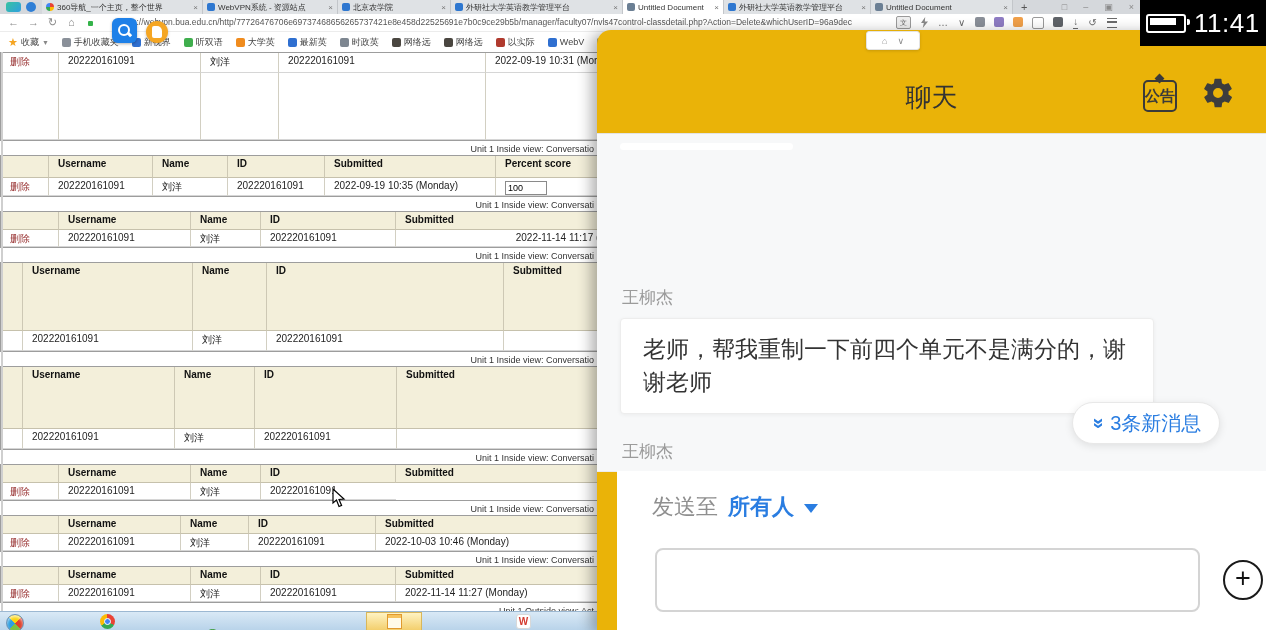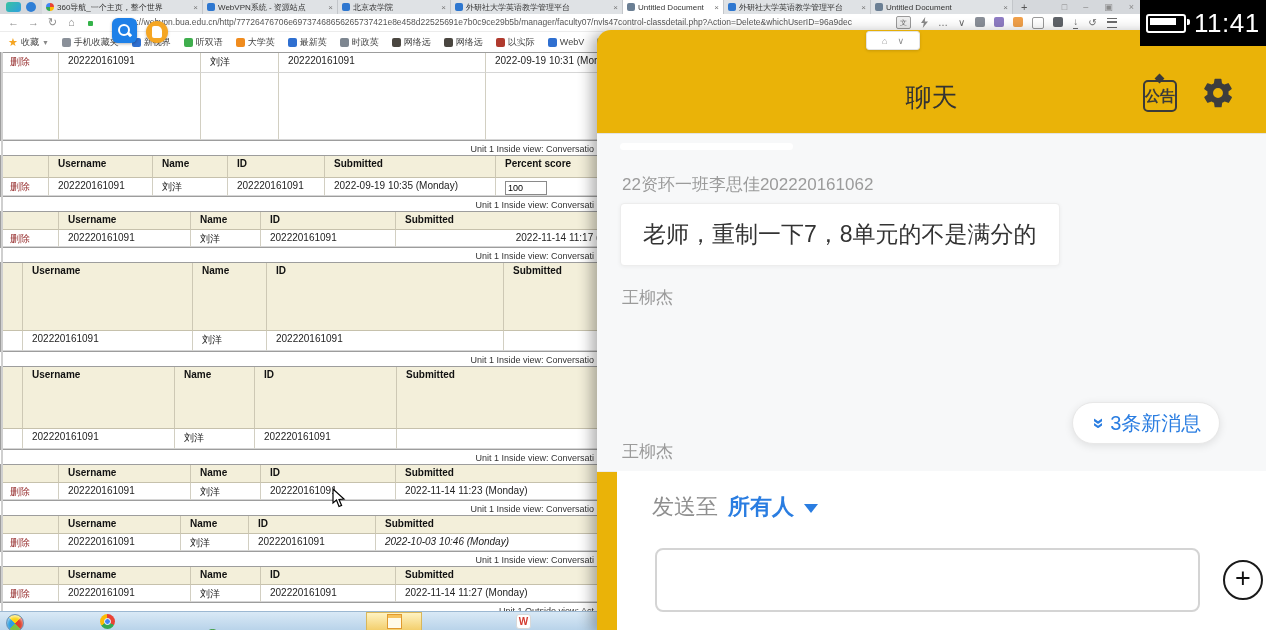--- a/index.html
+++ b/index.html
@@ -314,34 +314,33 @@
         <div class="tbl" style="grid-template-columns: 58px 132px 70px 135px 1fr;">
           <div class="cell th" style="height: 18px;"></div>
           <div class="cell th" style="height: 18px;">Username</div>
           <div class="cell th" style="height: 18px;">Name</div>
           <div class="cell th" style="height: 18px;">ID</div>
           <div class="cell th" style="height: 18px;">Submitted</div>
           <div class="cell del" style="height: 17px;">删除</div>
           <div class="cell" style="height: 17px;">202220161091</div>
           <div class="cell" style="height: 17px;">刘洋</div>
           <div class="cell" style="height: 17px;">202220161091</div>
-          <div class="cell" style="height: 17px;">2022-11-14 11:23 (Monday)</div>
         </div>
         <div class="unitlabel">Unit 1 Inside view: Conversatio</div>
         <div class="tbl" style="grid-template-columns: 58px 122px 68px 127px 1fr;">
           <div class="cell th" style="height: 18px;"></div>
           <div class="cell th" style="height: 18px;">Username</div>
           <div class="cell th" style="height: 18px;">Name</div>
           <div class="cell th" style="height: 18px;">ID</div>
           <div class="cell th" style="height: 18px;">Submitted</div>
           <div class="cell del" style="height: 17px;">删除</div>
           <div class="cell" style="height: 17px;">202220161091</div>
           <div class="cell" style="height: 17px;">刘洋</div>
           <div class="cell" style="height: 17px;">202220161091</div>
-          <div class="cell" style="height: 17px; font-style: italic;">2022-10-03 10:46 (Monday)</div>
+          <div class="cell" style="height: 17px;">2022-10-03 10:46 (Monday)</div>
         </div>
         <div class="unitlabel">Unit 1 Inside view: Conversati</div>
         <div class="tbl" style="grid-template-columns: 58px 132px 70px 135px 1fr;">
           <div class="cell th" style="height: 18px;"></div>
           <div class="cell th" style="height: 18px;">Username</div>
           <div class="cell th" style="height: 18px;">Name</div>
           <div class="cell th" style="height: 18px;">ID</div>
           <div class="cell th" style="height: 18px;">Submitted</div>
           <div class="cell del" style="height: 17px;">删除</div>
           <div class="cell" style="height: 17px;">202220161091</div>
@@ -374,23 +373,22 @@
     </div>
     <div id="gearBtn">
       <svg width="34" height="34" viewBox="0 0 24 24" fill="#3d3d3d">
           <path d="M19.4 13c.04-.32.06-.66.06-1s-.02-.68-.06-1l2.1-1.65a.5.5 0 0 0 .12-.64l-2-3.46a.5.5 0 0 0-.6-.22l-2.5 1a7.6 7.6 0 0 0-1.7-1l-.4-2.65A.5.5 0 0 0 14 2h-4a.5.5 0 0 0-.5.42l-.4 2.65c-.6.25-1.17.6-1.7 1l-2.5-1a.5.5 0 0 0-.6.22l-2 3.46a.5.5 0 0 0 .12.64L4.6 11c-.04.32-.06.66-.06 1s.02.68.06 1l-2.1 1.65a.5.5 0 0 0-.12.64l2 3.46c.14.24.42.33.6.22l2.5-1c.53.4 1.1.75 1.7 1l.4 2.65a.5.5 0 0 0 .5.42h4a.5.5 0 0 0 .5-.42l.4-2.65c.6-.25 1.17-.6 1.7-1l2.5 1c.24.1.5 0 .6-.22l2-3.46a.5.5 0 0 0-.12-.64L19.4 13zM12 15.5a3.5 3.5 0 1 1 0-7 3.5 3.5 0 0 1 0 7z"></path>
         </svg>
     </div>
 
     <div id="msgArea">
       <div class="sliver"></div>
       <div id="msgs" style="position: absolute; left: 0px; top: 0px; width: 669px; height: 337px;">
-          <div class="sender" style="top: 39px;">22资环一班李思佳202220161062</div>
-          <div class="bubble" style="top: 69px; white-space: nowrap;">老师，重制一下7，8单元的不是满分的</div>
           <div class="sender" style="top: 152px;">王柳杰</div>
+          <div class="bubble" style="top: 184px; max-width: 488px;">老师，帮我重制一下前四个单元不是满分的，谢谢老师</div>
           <div class="sender" style="top: 306px;">王柳杰</div>
         </div>
       <div id="newMsgPill" style="color: rgb(42, 125, 225);">
         <span class="chev">«</span>
         <span>3条新消息</span>
       </div>
     </div>
 
     <div id="composer">
       <div id="sendRow">

